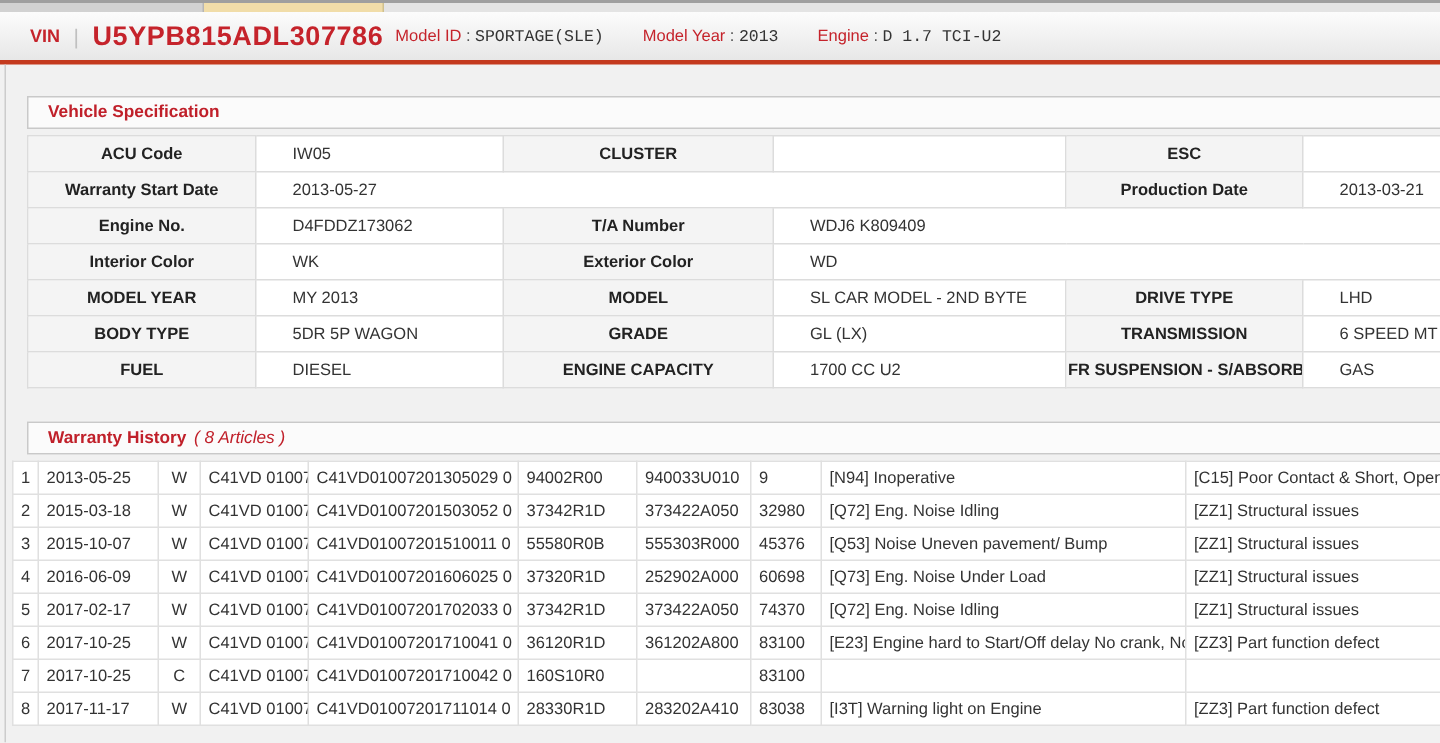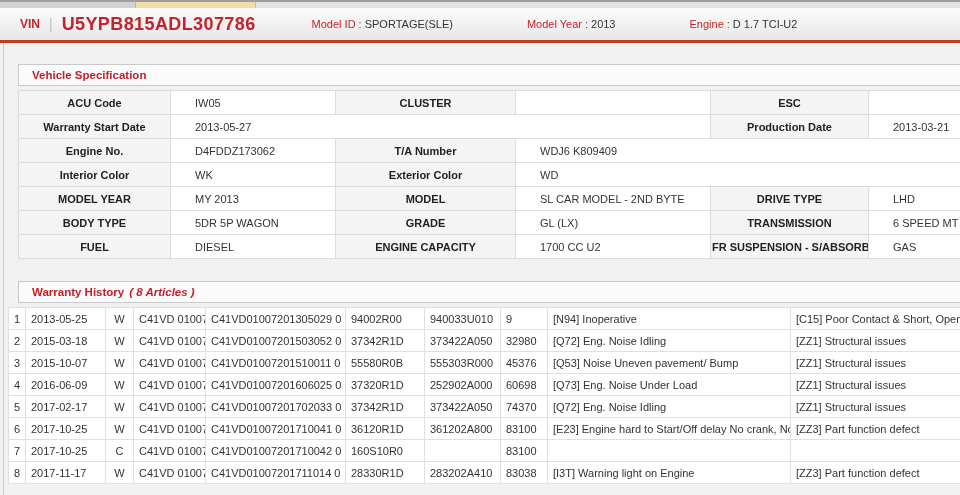--- a/index.html
+++ b/index.html
@@ -16,31 +16,31 @@
   .tab-beige{position:absolute;left:136px;top:2px;width:119px;height:6px;background:#f1dda9;border-right:1px solid #cfc08d;}
   
   .header-bar{position:absolute;top:8px;left:0;width:960px;height:35px;box-sizing:border-box;
     background:linear-gradient(#fcfcfc,#e7e7e7);
     border-bottom:3px solid #c43a1e;
     display:flex;align-items:center;padding-left:20px;}
   .vin-label{color:#c5232b;font-size:12px;font-weight:bold;}
   .hdr-divider{color:#c0c0c0;font-size:14px;margin:0 9px;}
   .vin-value{color:#c5232b;font-size:18px;font-weight:bold;letter-spacing:.4px;margin-right:8px;}
   .hfield{font-size:11px;color:#444;margin-right:26px;white-space:nowrap;}
-  .hfield .flabel{color:#c5232b;margin-left:48px;}
+  .hfield .flabel{color:#c5232b;}
   .hfield .fsep{color:#555;margin:0 3px;}
-  .hfield .fvalue{color:#333;}
+  .hfield .fvalue{color:#333;font-family:Liberation Mono, monospace;}
   
   .vline{position:absolute;left:3px;top:43px;height:452px;width:1px;background:#cccccc;}
   .content{position:absolute;top:43px;left:0;width:960px;height:480px;}
   .section-box{margin:21px 0 4px 18px;width:992px;height:22px;box-sizing:border-box;
     background:#fbfbfb;border:1px solid #c9c9c9;display:flex;align-items:center;padding-left:13px;}
   .section-box.second{margin-top:22px;}
   .section-title{color:#c0202a;font-weight:bold;font-size:11.5px;}
-  .section-sub{color:#c0202a;font-weight:bold;font-style:italic;font-size:11.5px;margin-left:5px;}
+  .section-sub{color:#c0202a;font-weight:normal;font-style:italic;font-size:11.5px;margin-left:5px;}
   
   table{border-collapse:collapse;table-layout:fixed;}
   .spec-table{margin-left:18px;width:1010px;background:#fff;}
   .spec-table td{border:1px solid #dcdcdc;height:24px;font-size:11px;box-sizing:border-box;
     overflow:hidden;white-space:nowrap;}
   .spec-table td.lbl{background:#f4f4f4;text-align:center;font-weight:bold;color:#222;}
   .spec-table td.val{background:#fff;color:#333;padding-left:24px;text-align:left;}
   
   .warranty-table{margin-left:8px;width:1100px;background:#fff;}
   .warranty-table td{border:1px solid #e0e0e0;height:22px;font-size:11px;color:#333;

